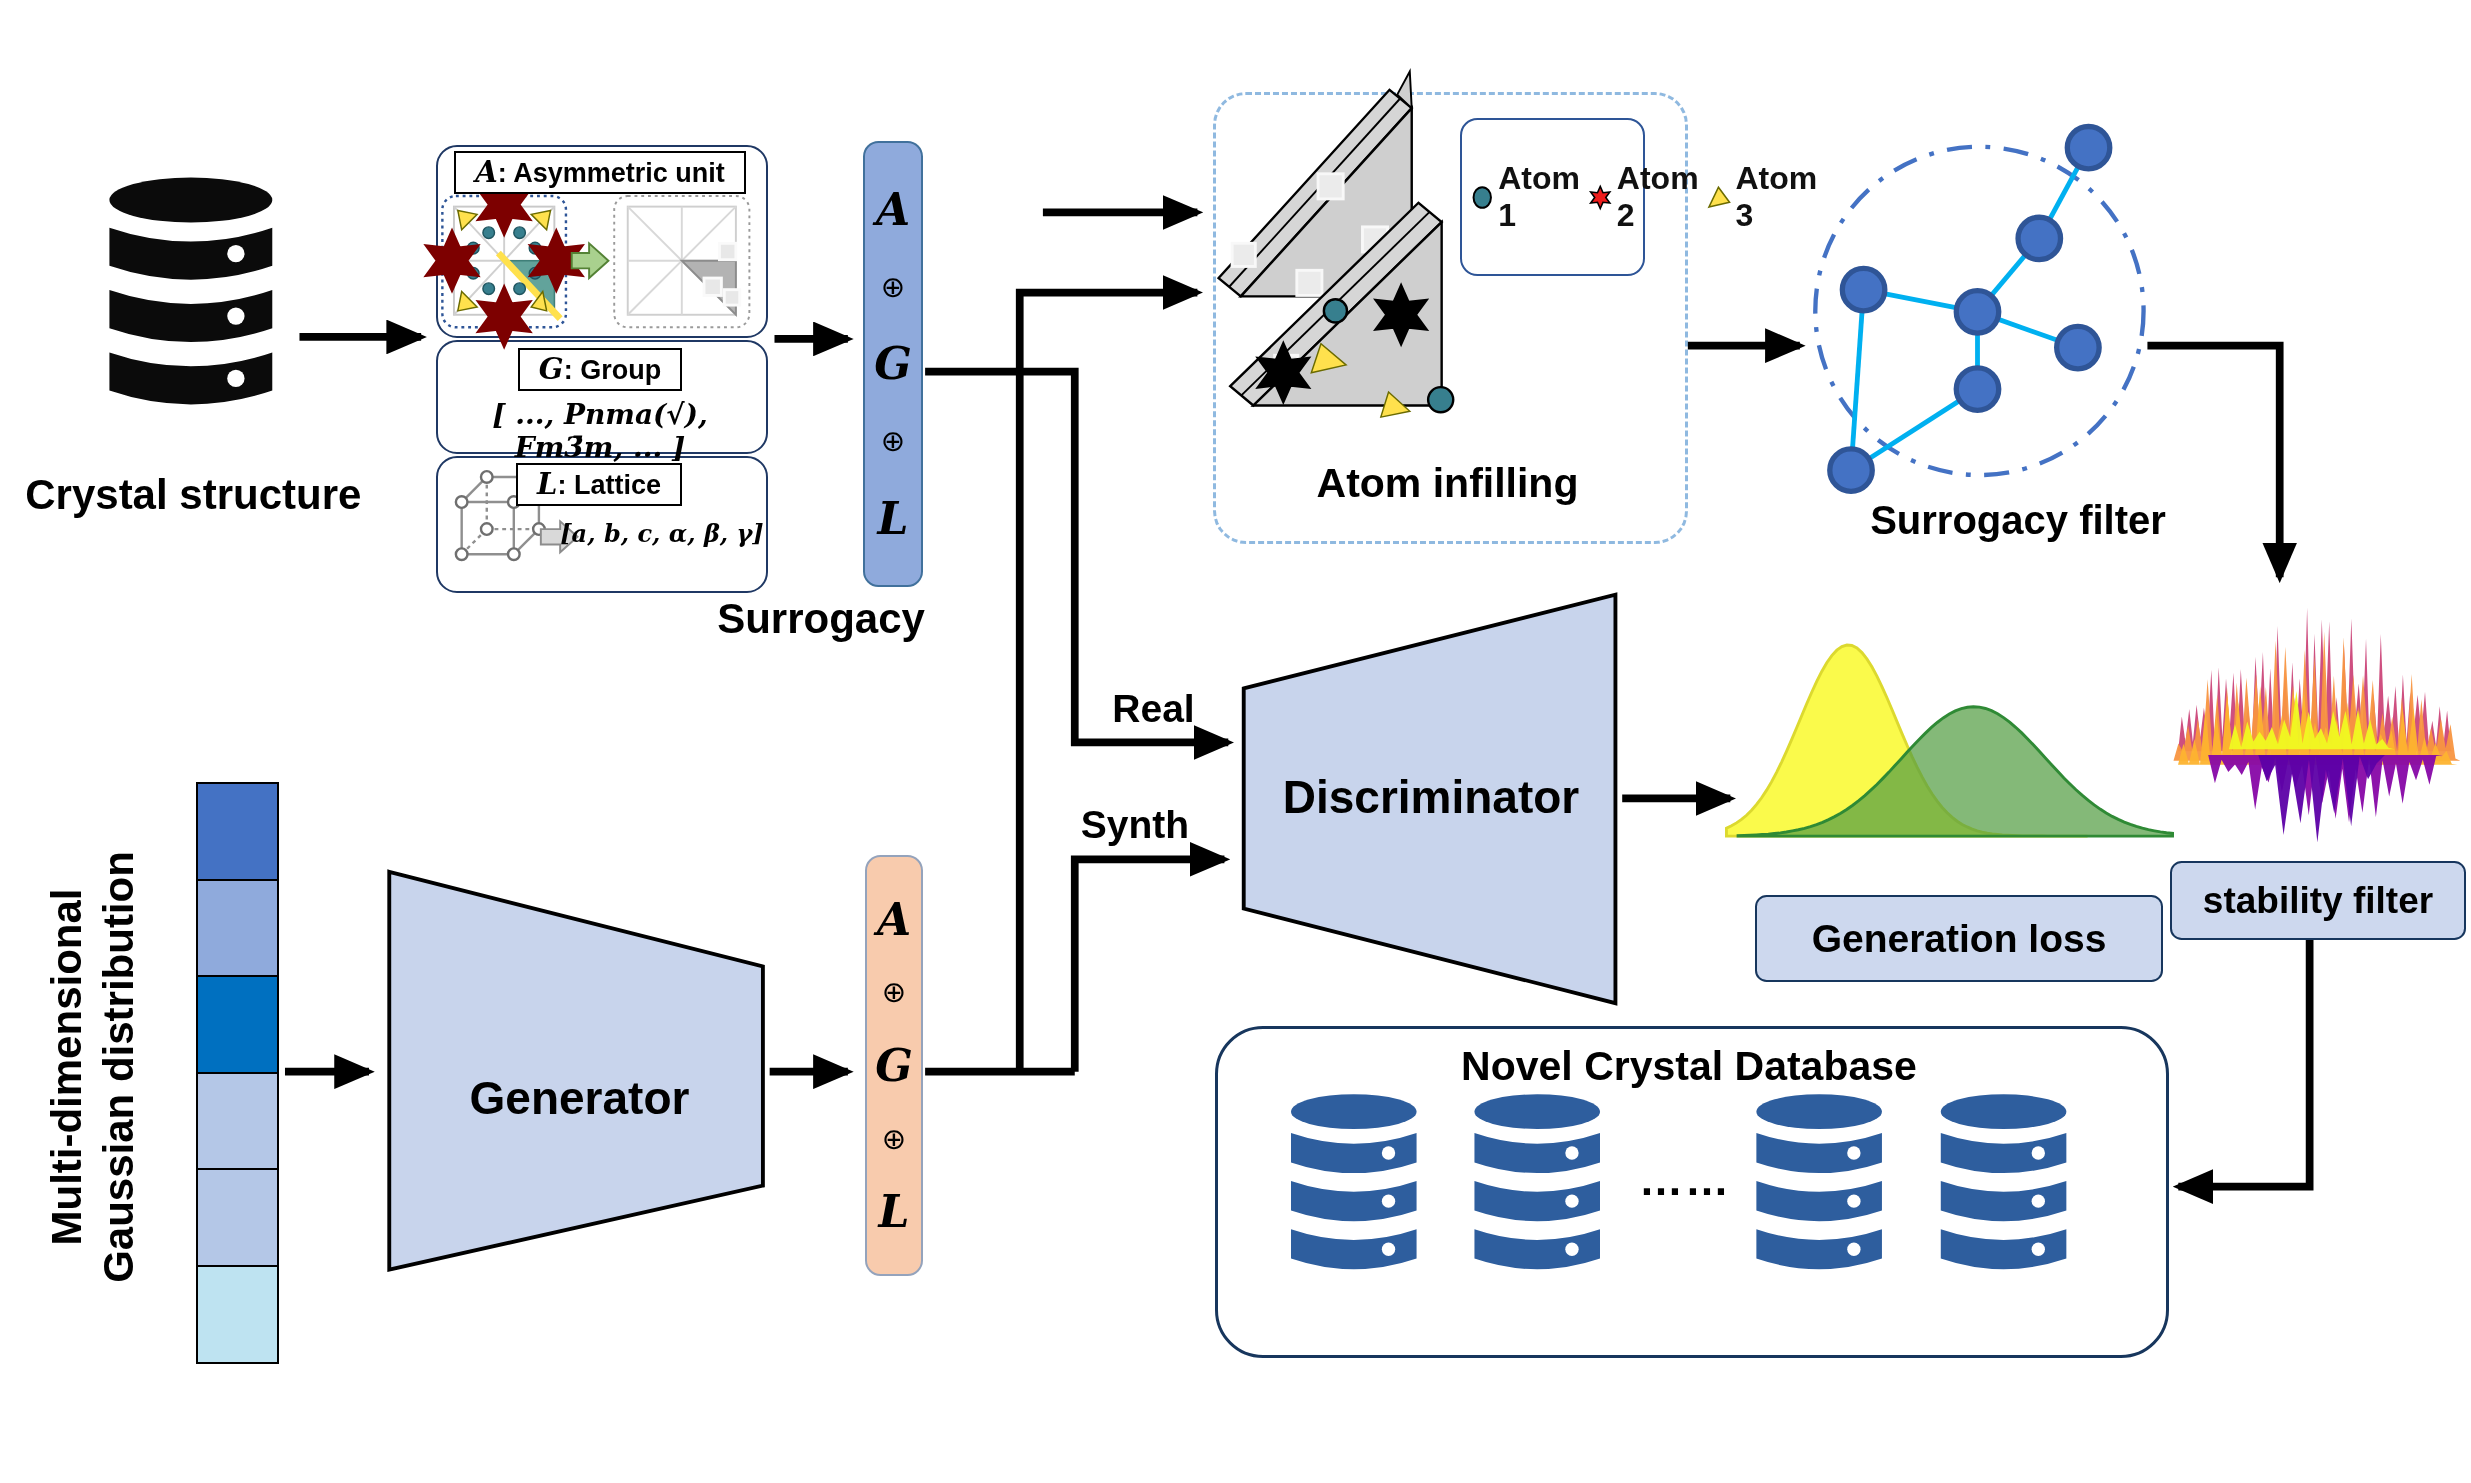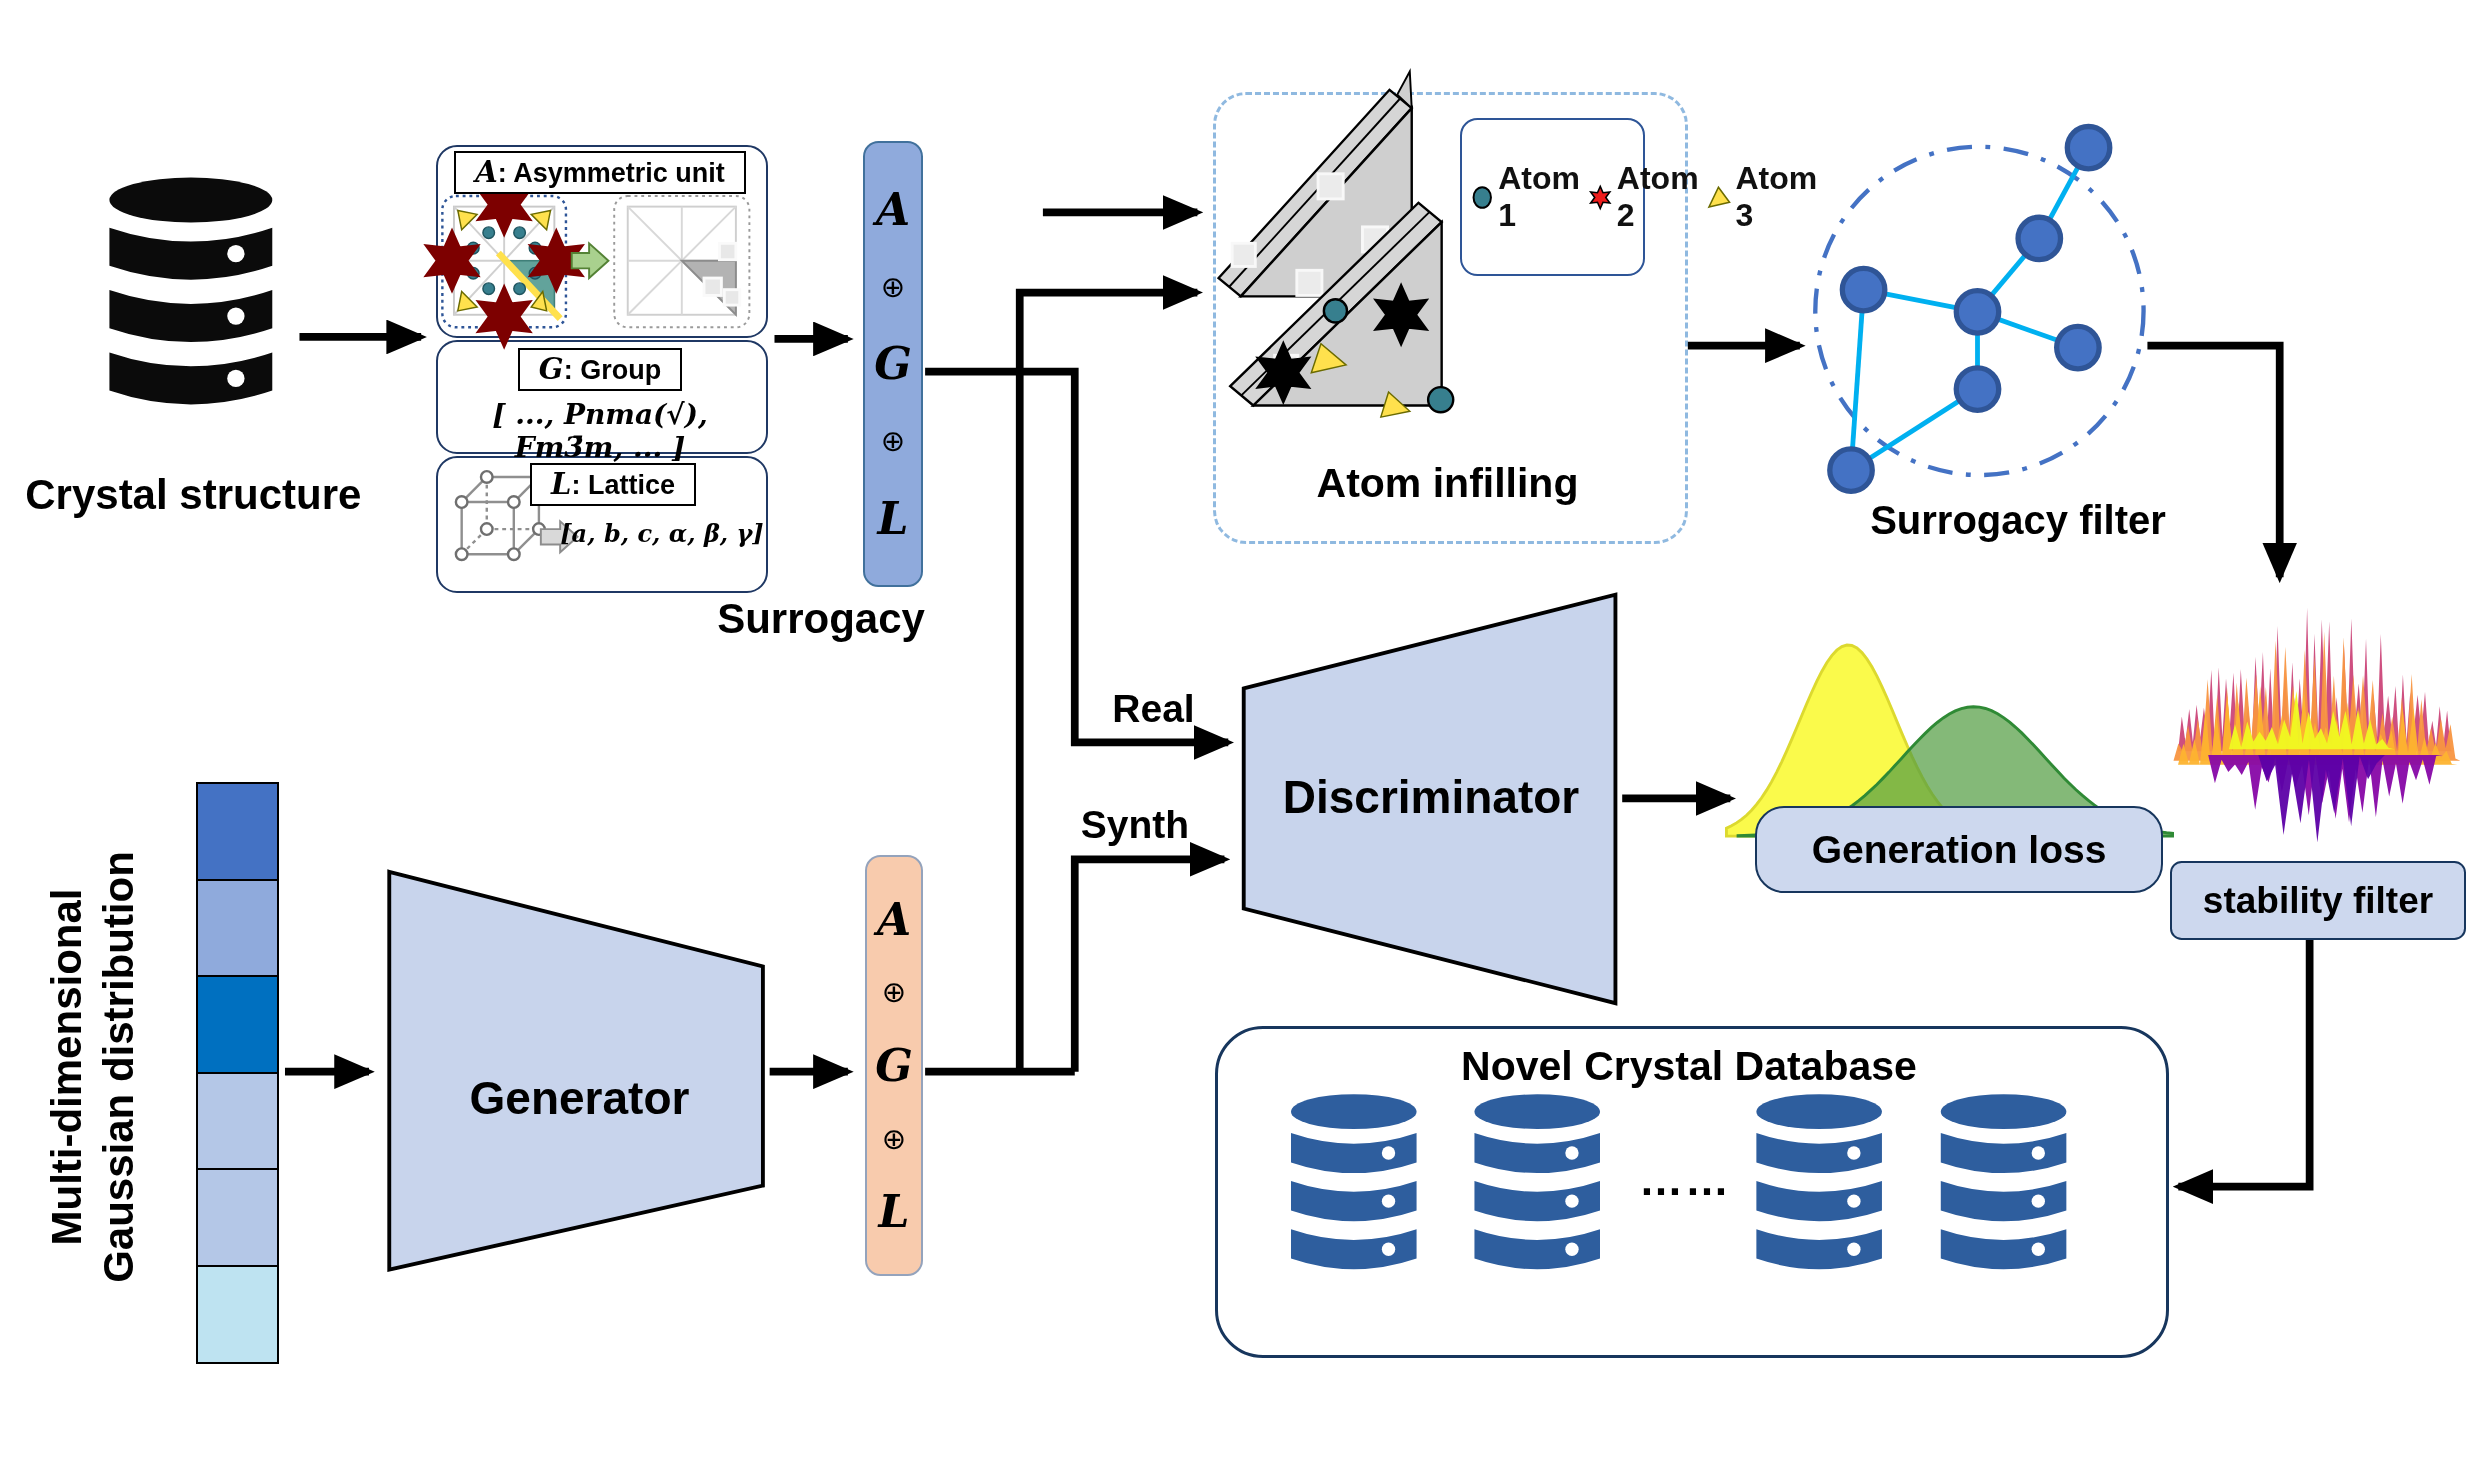--- a/index.html
+++ b/index.html
@@ -217,21 +217,21 @@
     <div>Crystal structure</div>
   </div>
 
   <div class="titlewrap" style="left:436px;top:151px;width:328px;">
     <span class="titlebox"><span class="serif-it" style="font-size:29px;">A</span><span class="lbl" style="font-size:27px;">: Asymmetric unit</span></span>
   </div>
   <div class="titlewrap" style="left:436px;top:348px;width:328px;">
     <span class="titlebox"><span class="serif-it" style="font-size:29px;">G</span><span class="lbl" style="font-size:27px;text-align:right;">: Group</span></span>
   </div>
   <div class="toplabel serif-it" style="left:436px;top:398px;width:328px;font-size:28px;">[ ..., Pnma(√), Fm3̄m, ... ]</div>
-  <div class="titlewrap" style="left:449px;top:463px;width:328px;">
+  <div class="titlewrap" style="left:435px;top:463px;width:328px;">
     <span class="titlebox"><span class="serif-it" style="font-size:29px;">L</span><span class="lbl" style="font-size:27px;">: Lattice</span></span>
   </div>
   <div class="toplabel serif-it" style="left:558px;top:519px;width:208px;font-size:24px;">[a, b, c, α, β, γ]</div>
 
   <div class="toplabel lbl" style="left:676px;top:595px;width:290px;font-size:42px;">Surrogacy</div>
 
   <div class="vbar" style="left:863px;top:141px;width:60px;height:446px;background:#8FAADC;border:2.4px solid #41719C;">
     <span class="glyph">A</span>
     <span class="oplus">⊕</span>
     <span class="glyph">G</span>
@@ -281,21 +281,21 @@
       <svg width="35" height="35" viewBox="-18 -18 36 36">
           <polygon points="-13,12 13,6 -1,-13" fill="#FFE14D" stroke="#6b6b00" stroke-width="2"></polygon>
         </svg>
       <span>Atom 3</span>
     </div>
   </div>
   <div class="toplabel lbl" style="left:1213px;top:460px;width:469px;font-size:41px;">Atom infilling</div>
 
   <div class="toplabel lbl" style="left:1815px;top:498px;width:406px;font-size:40px;">Surrogacy filter</div>
 
-  <div class="databox" style="left:1755px;top:806px;width:404px;height:83px;border-radius:29px;">
+  <div class="databox" style="left:1755px;top:895px;width:404px;height:83px;">
     <span class="lbl" style="font-size:39px;">Generation loss</span>
   </div>
   <div class="databox" style="left:2170px;top:861px;width:292px;height:75px;">
     <span class="lbl" style="font-size:37px;">stability filter</span>
   </div>
 
   <div class="toplabel lbl" style="left:1215px;top:1043px;width:948px;font-size:41px;">Novel Crystal Database</div>
   <div class="toplabel lbl" style="left:1632px;top:1155px;width:106px;font-size:44px;letter-spacing:1.9px;z-index:2;">……</div>
 
 </div>

